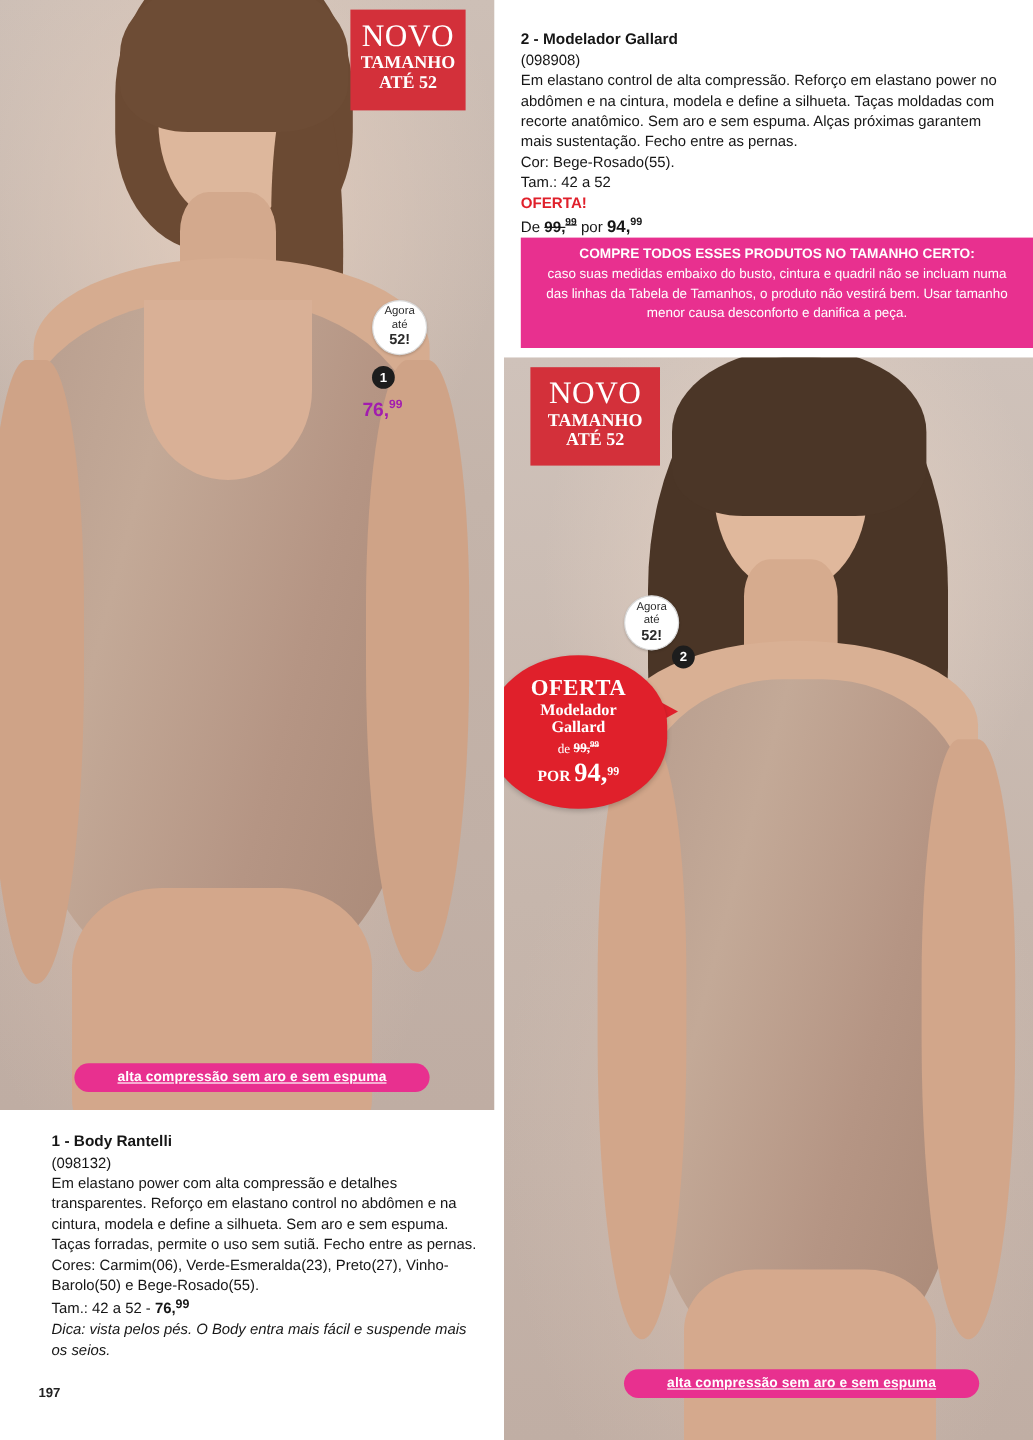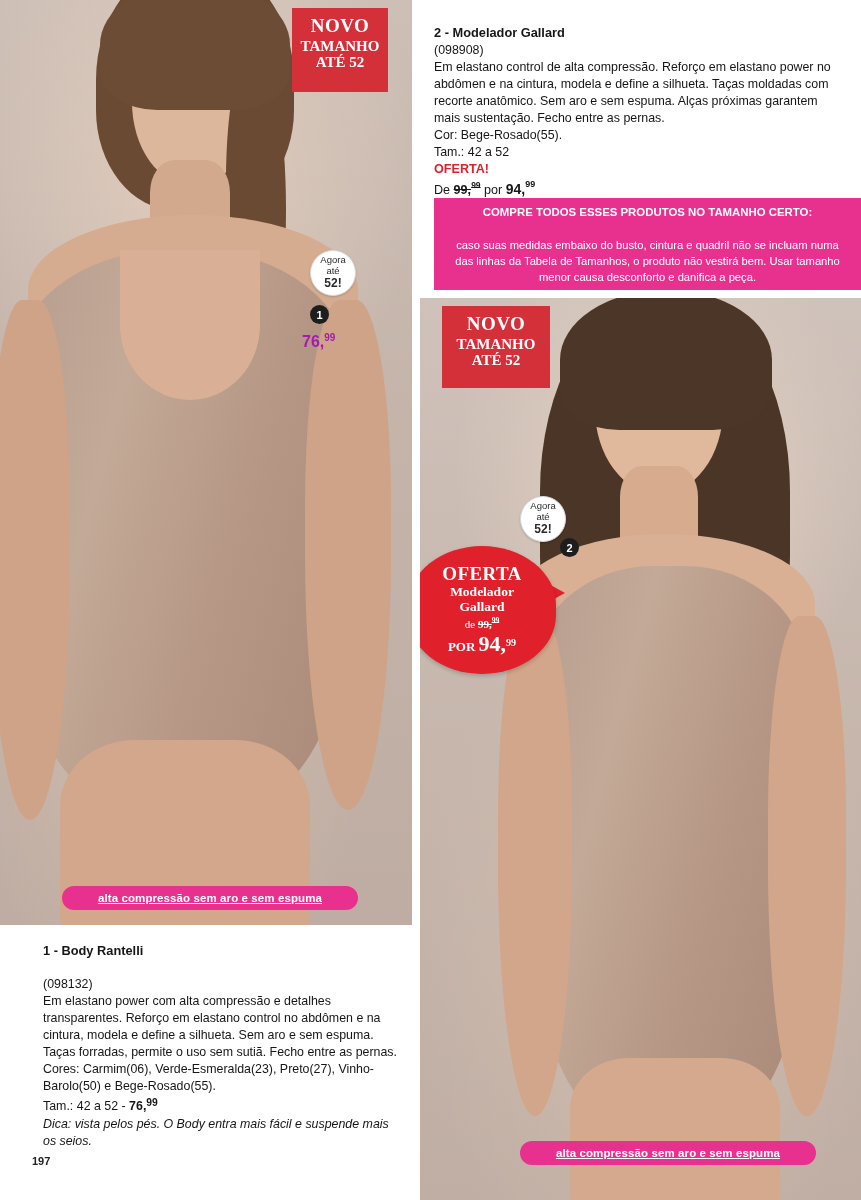--- a/index.html
+++ b/index.html
@@ -38,21 +38,21 @@
   .torso-garment{
     position:absolute;
     background: linear-gradient(105deg,#b79d8e 0%, #c3a997 30%, #b59584 65%, #a98977 100%);
   }
 
   .badge-novo {
     position: absolute; background: #d3303a; color: #fff;
     text-align: center; font-family: "Liberation Serif", serif;
     line-height: 1.05; padding: 8px 4px 10px;
   }
-  .badge-novo .n1 { font-size: 19px; font-weight: 700; letter-spacing:.5px; }
+  .badge-novo .n1 { font-size: 26px; font-weight: 400; letter-spacing:.5px; }
   .badge-novo .n2 { font-size: 15px; font-weight: 700; margin-top:3px; }
   .badge-novo .n3 { font-size: 15px; font-weight: 700; }
 
   .agora-circle {
     position: absolute; width: 46px; height: 46px; border-radius: 50%;
     background: #ffffff; border: 1px solid #d9d9d9;
     display:flex; flex-direction:column; align-items:center; justify-content:center;
     font-size: 9.5px; color:#2b2b2b; line-height:1.15; text-align:center;
     box-shadow: 0 1px 2px rgba(0,0,0,.18);
   }
@@ -73,21 +73,21 @@
     border-radius: 14px; font-size:11.5px; font-weight:700;
     display:flex; align-items:center; justify-content:center;
     letter-spacing:.1px;
     text-decoration:underline;
   }
 
   .left-text {
     position:absolute; left: 43px; top: 942px; width: 355px;
     font-size: 12.4px; line-height: 1.38; color:#161616;
   }
-  .left-text .t-title { font-weight:700; font-size:12.8px; margin-bottom:16px;}
+  .left-text .t-title { font-weight:700; font-size:12.8px; margin-bottom:1px;}
   .left-text .ital { font-style: italic; }
   .left-text b { font-weight:700; }
 
   .folio {
     position:absolute; left:32px; top:1155px; font-size:11px; font-weight:700; color:#222;
   }
 
   
   .right-col { position:absolute; left: 420px; top:0; width: 441px; height:876px;border-radius:23px; }
 
@@ -99,21 +99,21 @@
   .price-line .strike { font-weight:700; text-decoration: line-through; }
   .price-line .strike sup { font-size:8.5px; }
   .price-line .bignum { font-weight:700; font-size:14px; }
   .price-line .bignum sup { font-size:9px; }
 
   .pink-box {
     position:absolute; left: 14px; top: 198px; width: 427px; height: 92px;
     background:#e8308f; color:#fff; text-align:center;
     padding: 8px 14px 0; 
   }
-  .pink-box .pb-title { font-size: 11.4px; font-weight:700; margin-bottom:20px; }
+  .pink-box .pb-title { font-size: 11.4px; font-weight:700; margin-bottom:4px; }
   .pink-box .pb-body { font-size: 11.2px; line-height:1.42; }
 
   .photo-right {
     position:absolute; left: 0px; top: 298px; width: 441px; height: 902px;
     overflow:hidden; background:#ccbfb7;
   }
   .bg-right { position:absolute; inset:0; }
   .bg-right:after{
     content:""; position:absolute; inset:0;
     background:

